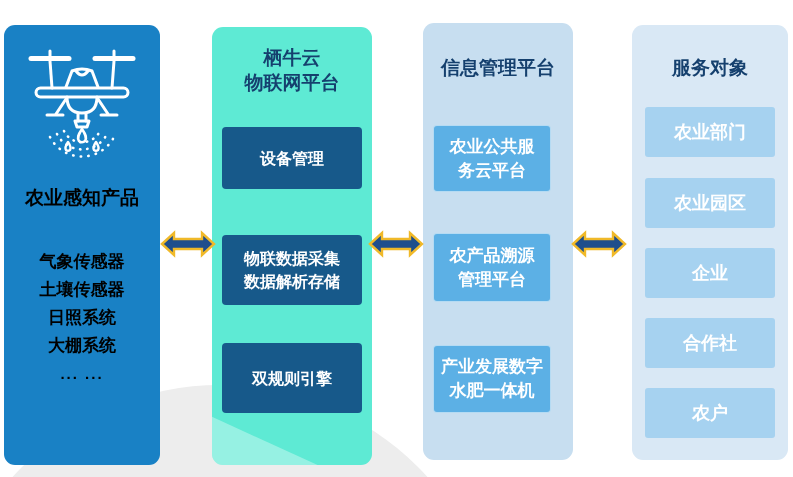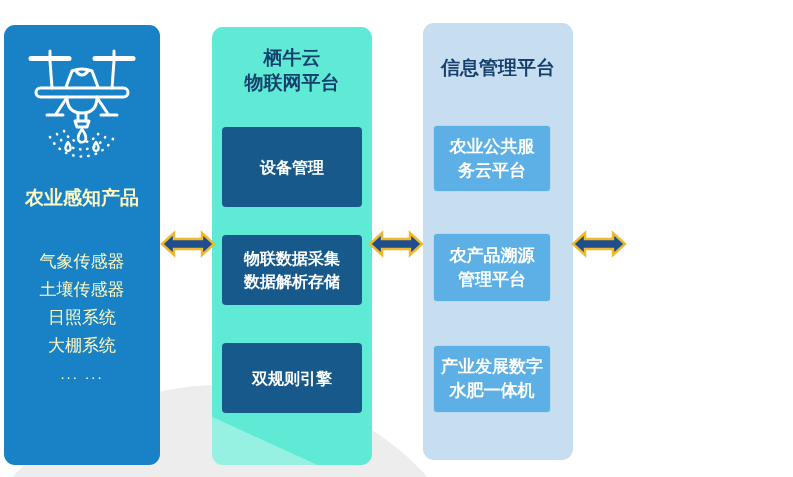--- a/index.html
+++ b/index.html
@@ -58,28 +58,28 @@
   .col-iot .col-header{top:18px;}
   .col-info .col-header{top:32px;}
   .col-service .col-header{top:30px;}
 
   
   .drone-icon{
     position:absolute;left:18px;top:18px;width:120px;height:120px;
   }
   .products-title{
     position:absolute;left:0;top:160px;width:100%;
-    text-align:center;color:#fef9c3;
+    text-align:center;color:#000000;
     font-weight:bold;font-size:19px;margin:0;
   }
   .products-list{
     position:absolute;left:0;top:223px;width:100%;
     margin:0;padding:0;list-style:none;
-    text-align:center;color:#fef9c3;
-    font-weight:normal;font-size:17px;line-height:28px;
+    text-align:center;color:#000000;
+    font-weight:bold;font-size:17px;line-height:28px;
   }
   .products-list .dots{letter-spacing:2px;font-size:15px;}
 
   
   .box{
     position:absolute;
     display:flex;align-items:center;justify-content:center;
     text-align:center;
     color:#ffffff;font-weight:bold;
     white-space:pre-line;
@@ -96,21 +96,21 @@
     background:#5cb0e5;
     border:1px solid rgba(255,255,255,0.55);
     font-size:17px;line-height:24px;
   }
   .box-light{
     left:13px;width:130px;height:50px;
     background:#a6d2f0;
     border-radius:3px;
     font-size:18px;
   }
-  .iot-box-1{top:100px;height:80px;font-family:Liberation Serif, serif;}
+  .iot-box-1{top:100px;height:62px;font-family:Liberation Serif, serif;}
   .iot-box-2{top:208px;height:70px;}
   .iot-box-3{top:316px;height:70px;}
   .info-box-1{top:102px;height:67px;}
   .info-box-2{top:210px;height:69px;}
   .info-box-3{top:322px;height:68px;}
   .svc-box-1{top:82px;}
   .svc-box-2{top:153px;}
   .svc-box-3{top:223px;}
   .svc-box-4{top:293px;}
   .svc-box-5{top:363px;}
@@ -202,14 +202,22 @@
     <div class="box box-mid info-box-2">农产品溯源
 管理平台</div>
     <div class="box box-mid info-box-3">产业发展数字
 水肥一体机</div>
   </section>
 
   <svg class="flow-arrow arrow-3" viewBox="0 0 56 30">
     <path d="M2,15 L14,4 L14,10 L42,10 L42,4 L54,15 L42,26 L42,20 L14,20 L14,26 Z" fill="#1f4e8c" stroke="#f0b929" stroke-width="2.4" stroke-linejoin="miter"></path>
   </svg>
 
+  <section class="col col-service">
+    <h2 class="col-header">服务对象</h2>
+    <div class="box box-light svc-box-1">农业部门</div>
+    <div class="box box-light svc-box-2">农业园区</div>
+    <div class="box box-light svc-box-3">企业</div>
+    <div class="box box-light svc-box-4">合作社</div>
+    <div class="box box-light svc-box-5">农户</div>
+  </section>
 
 </div>
 
 </body></html>

